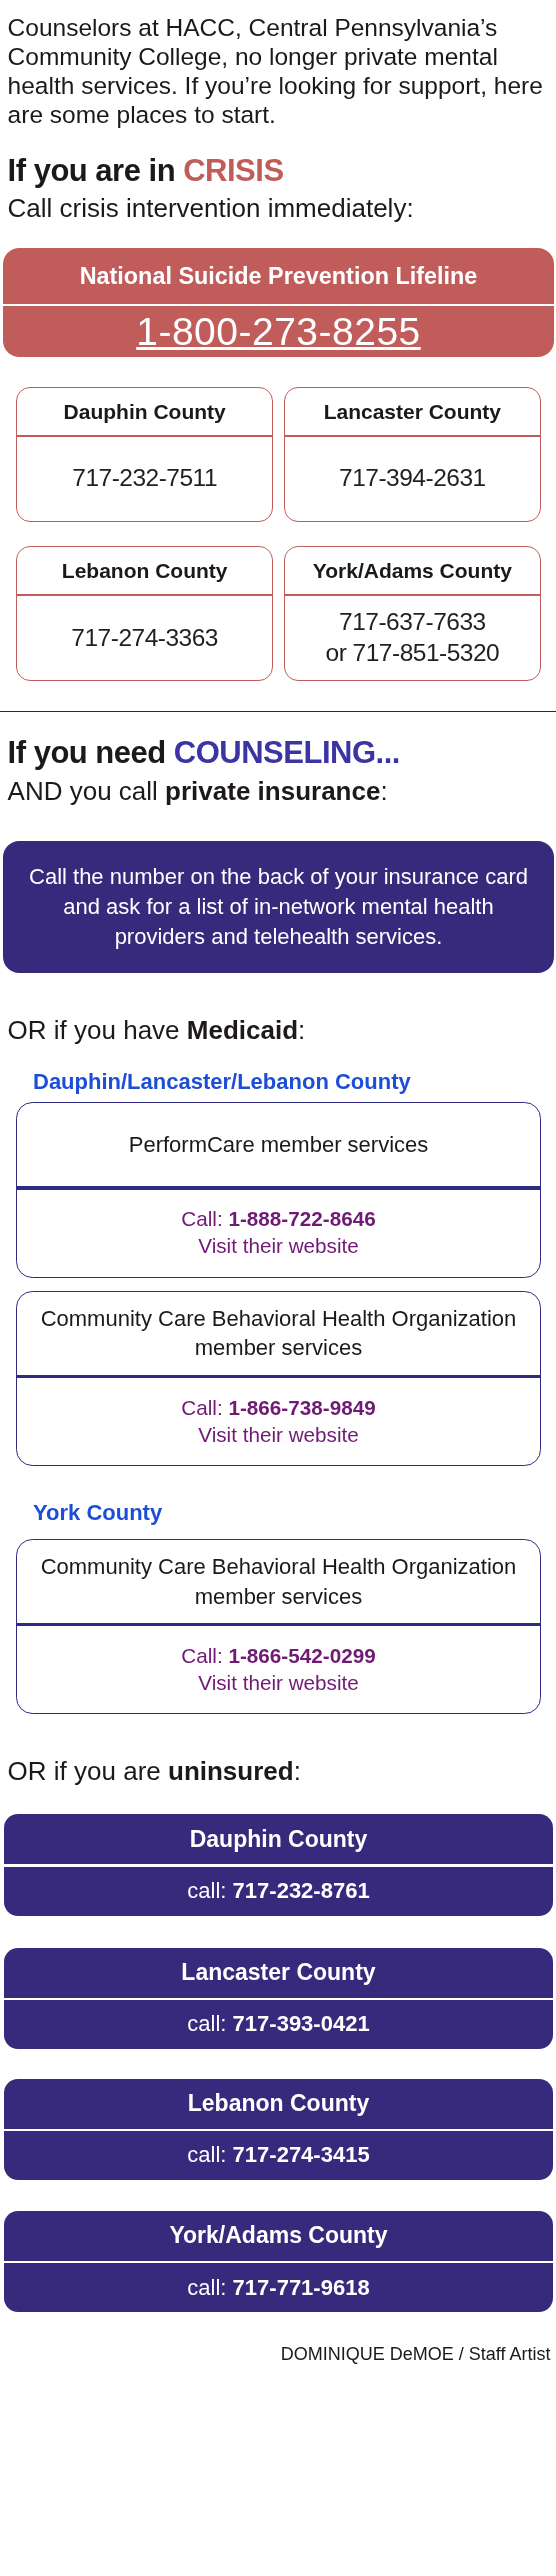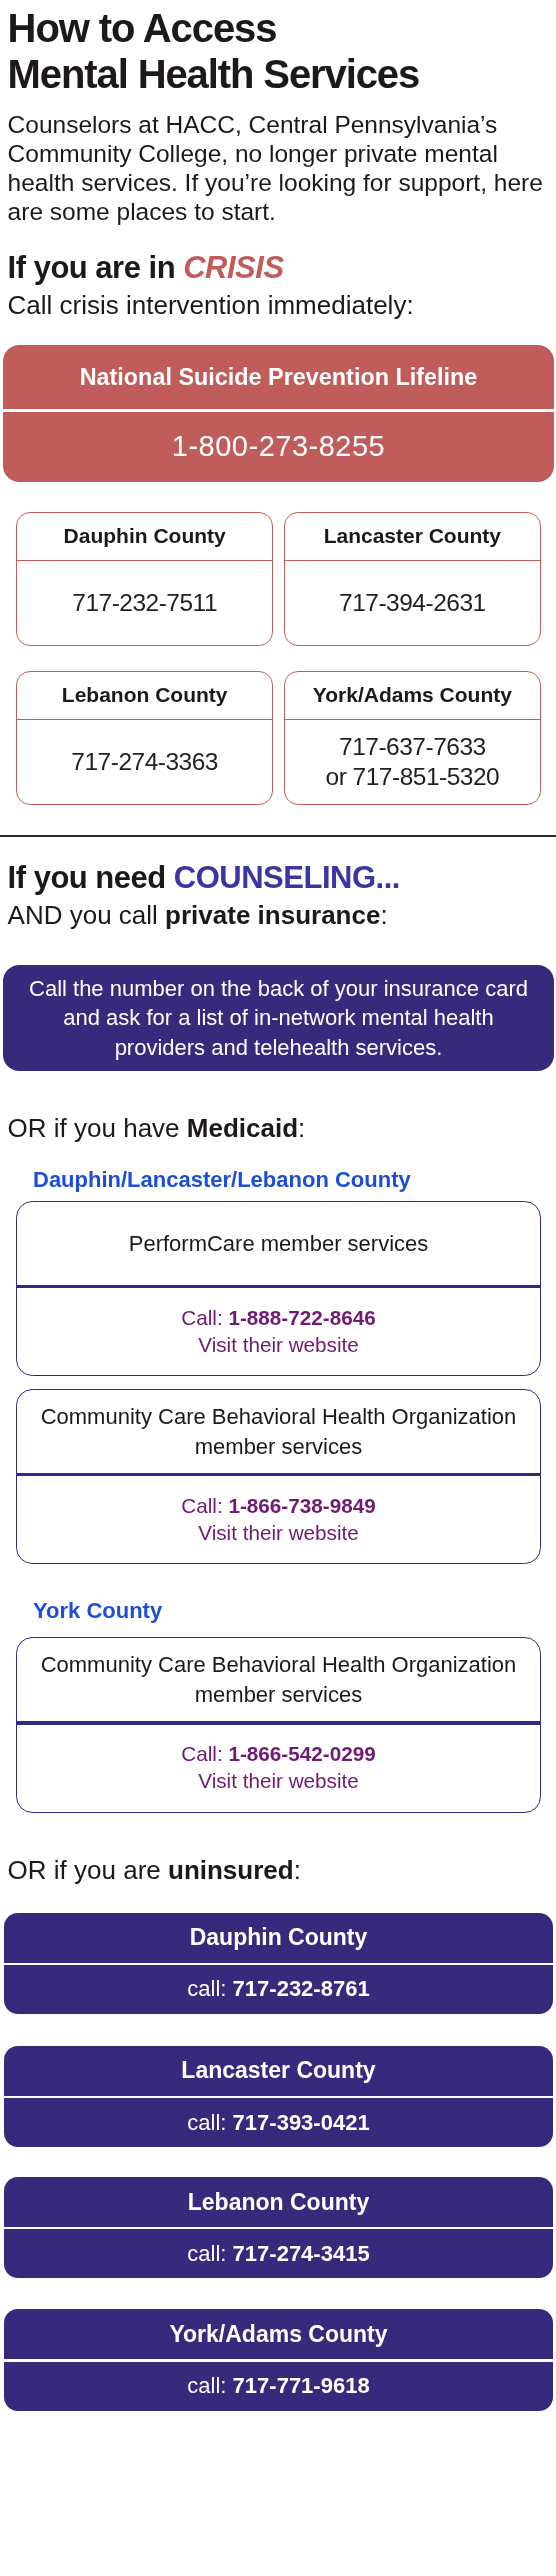--- a/index.html
+++ b/index.html
@@ -17,47 +17,47 @@
   }
   .intro {
     margin: 14px 5.4px 0 7.6px;
     max-width: 547px;
     font-size: 24.5px; line-height: 1.18; color: #1d191a;
   }
   .section-h {
     margin: 23px 7.6px 0; font-size: 31px; font-weight: 700;
     letter-spacing: -0.5px; color: #1d191a;
   }
-  .section-h .hl-red { color: #c05d5b; font-style: italic; }
+  .section-h .hl-red { color: #c05d5b; }
   .section-h .hl-purple { color: #3b34a3; }
   .sub-line { margin: 4.4px 7.6px 0; font-size: 26px; color: #1d191a; }
   .sub-line b { font-weight: 700; }
 
   .lifeline {
     margin: 24px 2.7px 0; background: #c05d5b; color: #fff;
     border-radius: 16.3px; text-align: center; overflow: hidden;
   }
-  .lifeline-top { height: 64px; display: flex; align-items: center; justify-content: center; font-size: 23.4px; font-weight: 700; border-radius: 11px; }
+  .lifeline-top { height: 56px; display: flex; align-items: center; justify-content: center; font-size: 23.4px; font-weight: 700; border-radius: 11px; }
   .lifeline-rule { height: 2.2px; background: #fff; }
-  .lifeline-bottom { height: 70px; display: flex; align-items: center; justify-content: center; font-size: 29px; letter-spacing: 0.5px; }
+  .lifeline-bottom { height: 51px; display: flex; align-items: center; justify-content: center; font-size: 39px; letter-spacing: 0.5px; text-decoration: underline; }
 
   .county-grid {
     margin: 30px 16.3px 0;
     display: grid; grid-template-columns: 1fr 1fr; gap: 24.5px 11px;
   }
   .ccard { border: 1.6px solid #c05d5b; border-radius: 14px; overflow: hidden; text-align: center; background: #fff; }
   .ccard-hd { height: 47px; display: flex; align-items: center; justify-content: center; font-size: 21px; font-weight: 700; color: #1d191a; }
   .ccard-rule { height: 1.6px; background: #c05d5b; }
   .ccard-bd { height: 84px; display: flex; flex-direction: column; align-items: center; justify-content: center; font-size: 24.5px; line-height: 1.25; letter-spacing: -0.5px; }
 
   .big-divider { margin-top: 30px; height: 1.6px; background: #2e2a2b; }
 
   .insurance-box {
     margin: 34px 2.7px 0; background: #372a7d; color: #fff;
-    border-radius: 16.3px; height: 106px;
+    border-radius: 16.3px; height: 132px;
     display: flex; align-items: center; justify-content: center;
     text-align: center; font-size: 22px; line-height: 1.35;
     padding: 0 24.5px; box-sizing: border-box;
   }
   .or-line { margin: 42px 7.6px 0; font-size: 26px; color: #1d191a; }
   .or-line b { font-weight: 700; }
 
   .region-h { margin: 34px 7.6px 0 33px; font-size: 22px; font-weight: 700; color: #1d4ed8; }
   .region-h.first { margin-top: 23px; }
 
@@ -86,21 +86,20 @@
   .ubanner-bd b { font-weight: 700; }
   .call-gap { white-space: pre; }
 
   .credit { margin: 32px 6.5px 0 0; text-align: right; font-size: 18px; color: #1d191a; }
 </style>
 </head>
 <body>
 
 <div>
 
-  <h1 class="title"><span>How to Access</span><br><span>Mental Health Services</span></h1>
 
   <p class="intro">Counselors at HACC, Central Pennsylvania’s Community College, no longer private mental health services. If you’re looking for support, here are some places to start.</p>
 
   <div class="section-h"><span>If you are in </span><span class="hl-red">CRISIS</span></div>
 
   <div class="sub-line">Call crisis intervention immediately:</div>
 
   <div class="lifeline">
     <div class="lifeline-top">National Suicide Prevention Lifeline</div>
     <div class="lifeline-rule"></div>
@@ -211,15 +210,16 @@
 
   <div class="ubanner b4">
     <div class="ubanner-hd">York/Adams County</div>
     <div class="ubanner-rule"></div>
     <div class="ubanner-bd">
         <span class="call-gap">call: </span>
         <b>717-771-9618</b>
       </div>
   </div>
 
+  <div class="credit">DOMINIQUE DeMOE / Staff Artist</div>
 
 </div>
 
 
 </body></html>

